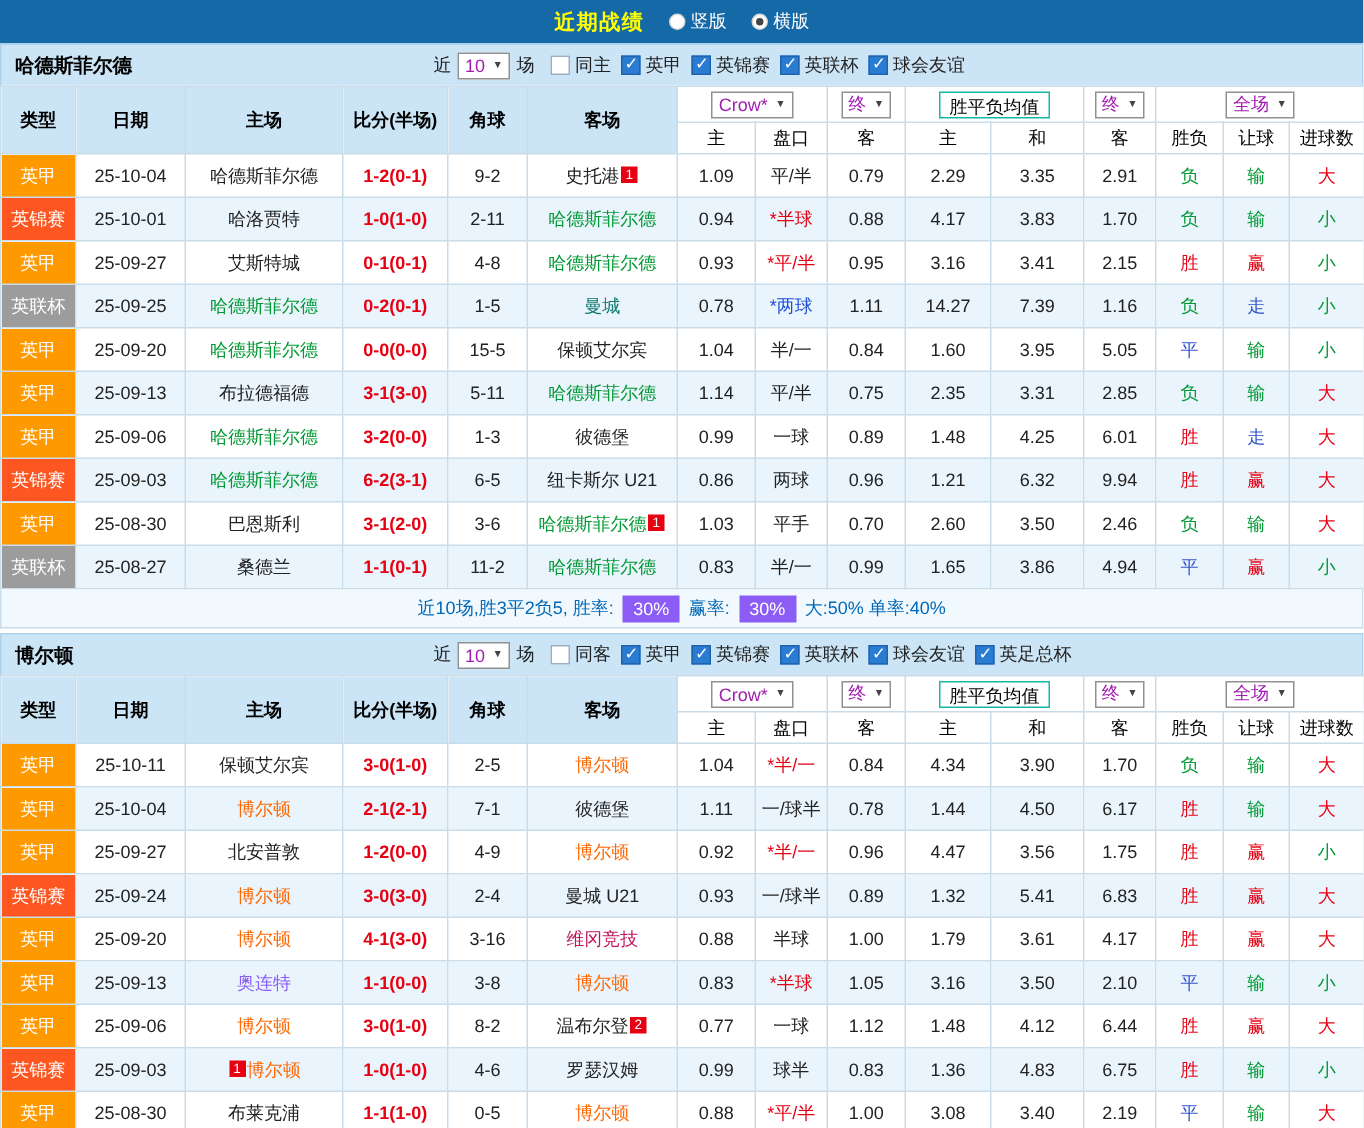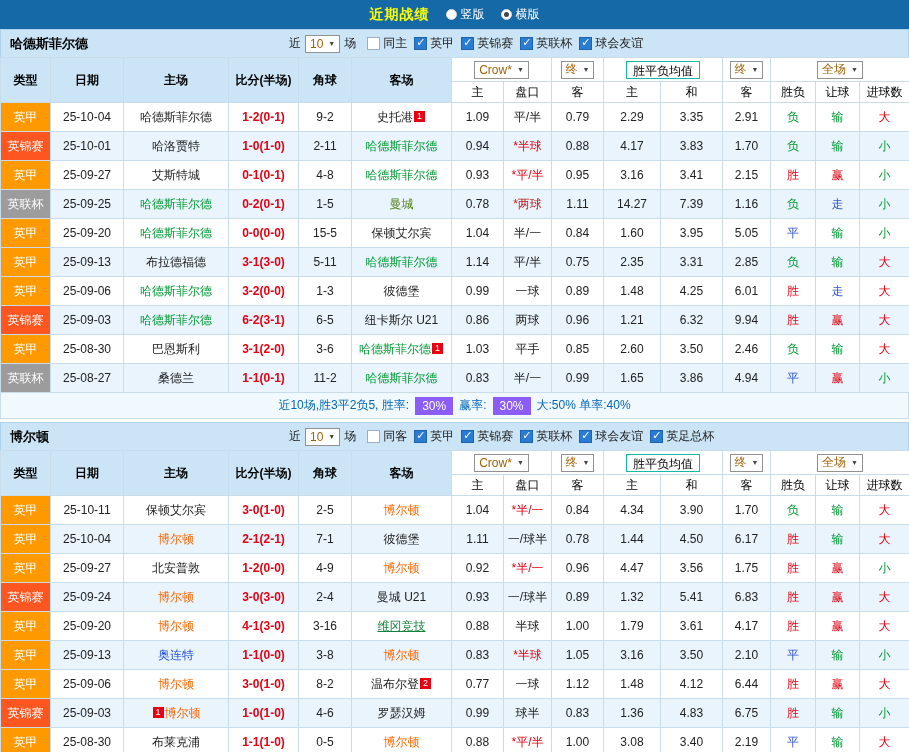--- a/index.html
+++ b/index.html
@@ -6,21 +6,21 @@
 body{width:909px;background:#fff;font-family:"Liberation Sans","DejaVu Sans",sans-serif;font-size:12px;color:#222;}
 .topbar{height:29px;background:#1569a7;display:flex;align-items:center;justify-content:center;gap:16px;}
 .topbar .title{color:#ffff00;font-weight:bold;font-size:14px;letter-spacing:1px;}
 .radio-item{display:inline-flex;align-items:center;gap:4px;color:#fff;cursor:pointer;}
 .radio{width:11px;height:11px;border-radius:50%;background:#fff;border:1px solid #d8d8d8;position:relative;display:inline-block;box-sizing:border-box;}
 .radio.on::after{content:"";position:absolute;left:2px;top:2px;width:5px;height:5px;border-radius:50%;background:#444;}
 .team-header{height:28px;background:#cbe5f6;border:1px solid #add3ec;border-bottom:0;position:relative;display:flex;align-items:center;box-sizing:border-box;}
 .team-name{font-weight:bold;font-size:13px;padding-left:9px;color:#000;}
 .filters{position:absolute;left:288px;top:0;height:100%;display:flex;align-items:center;gap:4px;}
 .select{display:inline-flex;align-items:center;background:#fff;border:1px solid #919191;height:18px;padding:0 4px;gap:5px;cursor:pointer;box-sizing:border-box;}
-.select .sv{font-size:12px;color:#a16207;}
+.select .sv{font-size:12px;color:#a21caf;}
 .select .arr{font-size:7px;color:#444;}
 .box{display:inline-block;background:#fff;border:1px solid #14b8a6;height:18px;line-height:18px;padding:0 6px;font-size:12px;box-sizing:border-box;}
 .cb-list{display:inline-flex;align-items:center;}
 .cb-item{display:inline-flex;align-items:center;gap:3px;margin-left:7px;cursor:pointer;}
 .cb{width:13px;height:13px;background:#fff;border:1px solid #9ab0c2;display:inline-block;position:relative;box-sizing:border-box;}
 .cb.on{background:#2a7bd2;border-color:#1f63ad;}
 .cb.on::after{content:"\2713";position:absolute;left:1px;top:-2px;color:#fff;font-size:11px;font-weight:bold;}
 table.grid{width:909px;border-collapse:collapse;table-layout:fixed;}
 .grid th,.grid td{border:1px solid #c9dcea;text-align:center;padding:0;overflow:hidden;white-space:nowrap;}
 .grid thead th{font-weight:normal;color:#000;font-size:12px;}
@@ -203,23 +203,23 @@
           <td class="flag" style="color: rgb(230, 0, 18);">胜</td>
           <td class="flag" style="color: rgb(230, 0, 18);">赢</td>
           <td class="flag" style="color: rgb(0, 153, 51);">小</td>
         </tr>
         <tr class="alt">
           <td class="league" style="background: rgb(156, 156, 156);">英联杯</td>
           <td>25-09-25</td>
           <td class="teamcell"><span class="tname" style="color: rgb(0, 153, 51);">哈德斯菲尔德</span></td>
           <td class="score">0-2(0-1)</td>
           <td>1-5</td>
-          <td class="teamcell"><span class="tname" style="color: #4d7c0f;">曼城</span></td>
+          <td class="teamcell"><span class="tname" style="color: #0f766e;">曼城</span></td>
           <td>0.78</td>
-          <td style="color: #b91c1c;">*两球</td>
+          <td style="color: #1d4ed8;">*两球</td>
           <td>1.11</td>
           <td>14.27</td>
           <td>7.39</td>
           <td>1.16</td>
           <td class="flag" style="color: rgb(0, 153, 51);">负</td>
           <td class="flag" style="color: rgb(51, 85, 204);">走</td>
           <td class="flag" style="color: rgb(0, 153, 51);">小</td>
         </tr>
         <tr>
           <td class="league" style="background: rgb(255, 153, 0);">英甲</td>
@@ -291,21 +291,21 @@
         </tr>
         <tr>
           <td class="league" style="background: rgb(255, 153, 0);">英甲</td>
           <td>25-08-30</td>
           <td class="teamcell"><span class="tname" style="color: rgb(34, 34, 34);">巴恩斯利</span></td>
           <td class="score">3-1(2-0)</td>
           <td>3-6</td>
           <td class="teamcell"><span class="tname" style="color: rgb(0, 153, 51);">哈德斯菲尔德</span><span class="card">1</span></td>
           <td>1.03</td>
           <td>平手</td>
-          <td>0.85</td>
+          <td>0.70</td>
           <td>2.60</td>
           <td>3.50</td>
           <td>2.46</td>
           <td class="flag" style="color: rgb(0, 153, 51);">负</td>
           <td class="flag" style="color: rgb(0, 153, 51);">输</td>
           <td class="flag" style="color: rgb(230, 0, 18);">大</td>
         </tr>
         <tr class="alt">
           <td class="league" style="background: rgb(156, 156, 156);">英联杯</td>
           <td>25-08-27</td>
@@ -508,35 +508,35 @@
           <td class="flag" style="color: rgb(230, 0, 18);">胜</td>
           <td class="flag" style="color: rgb(230, 0, 18);">赢</td>
           <td class="flag" style="color: rgb(230, 0, 18);">大</td>
         </tr>
         <tr>
           <td class="league" style="background: rgb(255, 153, 0);">英甲</td>
           <td>25-09-20</td>
           <td class="teamcell"><span class="tname" style="color: rgb(255, 102, 0);">博尔顿</span></td>
           <td class="score">4-1(3-0)</td>
           <td>3-16</td>
-          <td class="teamcell"><span class="tname" style="color: #15803d; text-decoration: underline;">维冈竞技</span></td>
+          <td class="teamcell"><span class="tname" style="color: #be185d;">维冈竞技</span></td>
           <td>0.88</td>
           <td>半球</td>
           <td>1.00</td>
           <td>1.79</td>
           <td>3.61</td>
           <td>4.17</td>
           <td class="flag" style="color: rgb(230, 0, 18);">胜</td>
           <td class="flag" style="color: rgb(230, 0, 18);">赢</td>
           <td class="flag" style="color: rgb(230, 0, 18);">大</td>
         </tr>
         <tr class="alt">
           <td class="league" style="background: rgb(255, 153, 0);">英甲</td>
           <td>25-09-13</td>
-          <td class="teamcell"><span class="tname" style="color: #1d4ed8; font-family: Liberation Serif, serif;">奥连特</span></td>
+          <td class="teamcell"><span class="tname" style="color: #8b5cf6; font-family: Liberation Serif, serif;">奥连特</span></td>
           <td class="score">1-1(0-0)</td>
           <td>3-8</td>
           <td class="teamcell"><span class="tname" style="color: rgb(255, 102, 0);">博尔顿</span></td>
           <td>0.83</td>
           <td style="color: rgb(230, 0, 18);">*半球</td>
           <td>1.05</td>
           <td>3.16</td>
           <td>3.50</td>
           <td>2.10</td>
           <td class="flag" style="color: rgb(51, 85, 204);">平</td>

